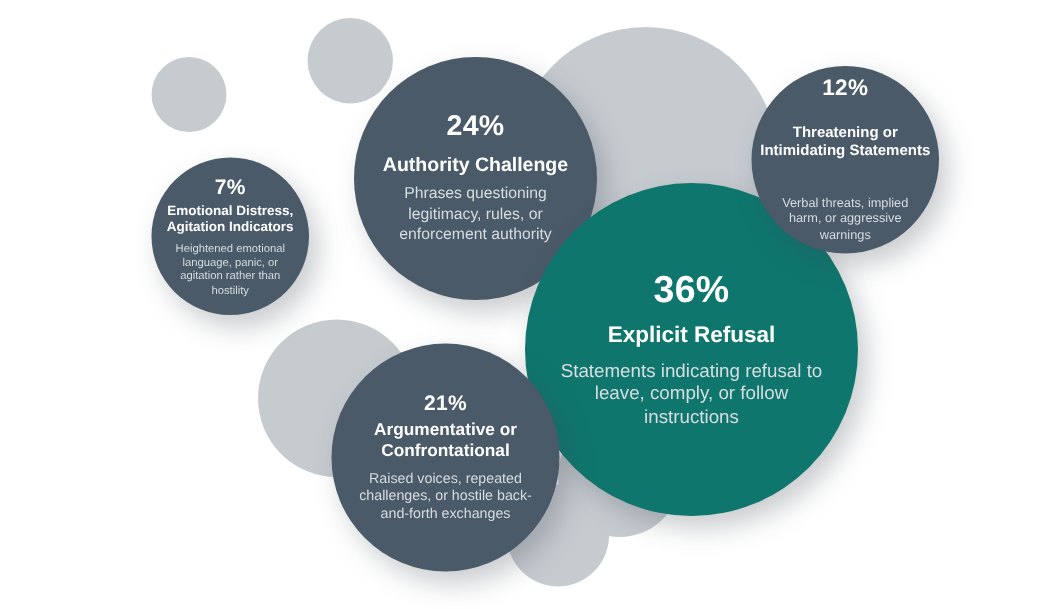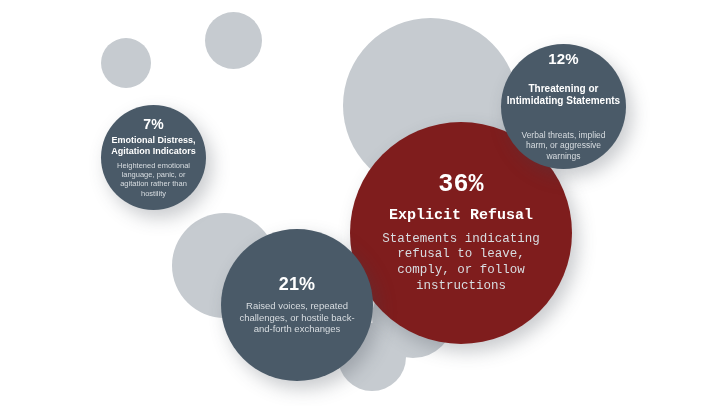--- a/index.html
+++ b/index.html
@@ -35,21 +35,21 @@
     box-sizing: border-box;
     display: flex;
     flex-direction: column;
     align-items: center;
     justify-content: center;
     text-align: center;
     color: #ffffff;
     box-shadow: 6px 8px 18px rgba(60, 70, 80, 0.28);
   }
   .bubble.slate  { background: #4a5a68; }
-  .bubble.navy   { background: #7f1d1d; font-family: Liberation Mono, monospace; }
+  .bubble.navy   { background: #0f766e; }
 
   .b-pct {
     font-weight: bold;
     line-height: 1.05;
     color: #ffffff;
     letter-spacing: 0.2px;
   }
   .b-label {
     font-weight: bold;
     color: #ffffff;
@@ -74,21 +74,21 @@
     z-index: 4;
   }
   #bubble-authority-challenge .b-pct   { font-size: 19px; margin-bottom: 7px; }
   #bubble-authority-challenge .b-label { font-size: 13px; margin-bottom: 6px; }
   #bubble-authority-challenge .b-desc  { font-size: 10.5px; width: 132px; }
 
   #bubble-argumentative {
     left: 221px; top: 229px; width: 152px; height: 152px;
     z-index: 6;
   }
-  #bubble-argumentative .b-pct   { font-size: 18px; margin-bottom: 6px; }
+  #bubble-argumentative .b-pct   { font-size: 14px; margin-bottom: 6px; }
   #bubble-argumentative .b-label { font-size: 11.5px; margin-bottom: 5px; }
   #bubble-argumentative .b-desc  { font-size: 9.5px; width: 122px; text-align: center; }
 
   #bubble-threatening {
     left: 501px; top: 44px; width: 125px; height: 125px;
     z-index: 7;
   }
   #bubble-threatening .b-pct   { font-size: 15px; margin-bottom: 16px; }
   #bubble-threatening .b-label { font-size: 10px; margin-bottom: 23px; }
   #bubble-threatening .b-desc  { font-size: 8.5px; width: 108px; text-align: center; }
@@ -112,23 +112,29 @@
   <div class="deco" style="left:172px; top:213px; width:105px; height:105px;"></div>
   <div class="deco" style="left:338px; top:323px; width:68px; height:68px;"></div>
   <div class="deco" style="left:372px; top:276px; width:82px; height:82px;"></div>
 
   <div class="bubble navy" id="bubble-explicit-refusal">
     <div class="b-pct">36%</div>
     <div class="b-label">Explicit Refusal</div>
     <div class="b-desc">Statements indicating refusal to leave, comply, or follow instructions</div>
   </div>
 
+  <div class="bubble slate" id="bubble-authority-challenge">
+    <div class="b-pct">24%</div>
+    <div class="b-label">Authority Challenge</div>
+    <div class="b-desc">Phrases questioning legitimacy, rules, or enforcement authority</div>
+  </div>
 
   <div class="bubble slate" id="bubble-argumentative">
     <div class="b-pct">21%</div>
+    <div class="b-label">Argumentative or Confrontational</div>
     <div class="b-desc">Raised voices, repeated challenges, or hostile back-and-forth exchanges</div>
   </div>
 
   <div class="bubble slate" id="bubble-threatening">
     <div class="b-pct">12%</div>
     <div class="b-label">Threatening or Intimidating Statements</div>
     <div class="b-desc">Verbal threats, implied harm, or aggressive warnings</div>
   </div>
 
   <div class="bubble slate" id="bubble-emotional-distress">

